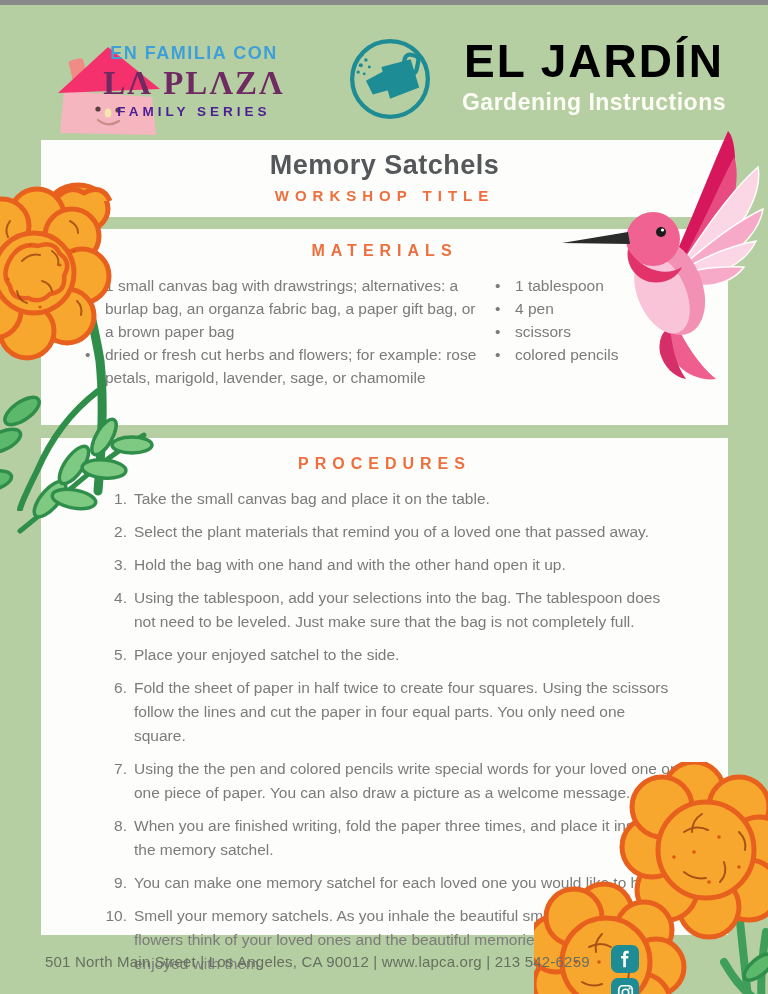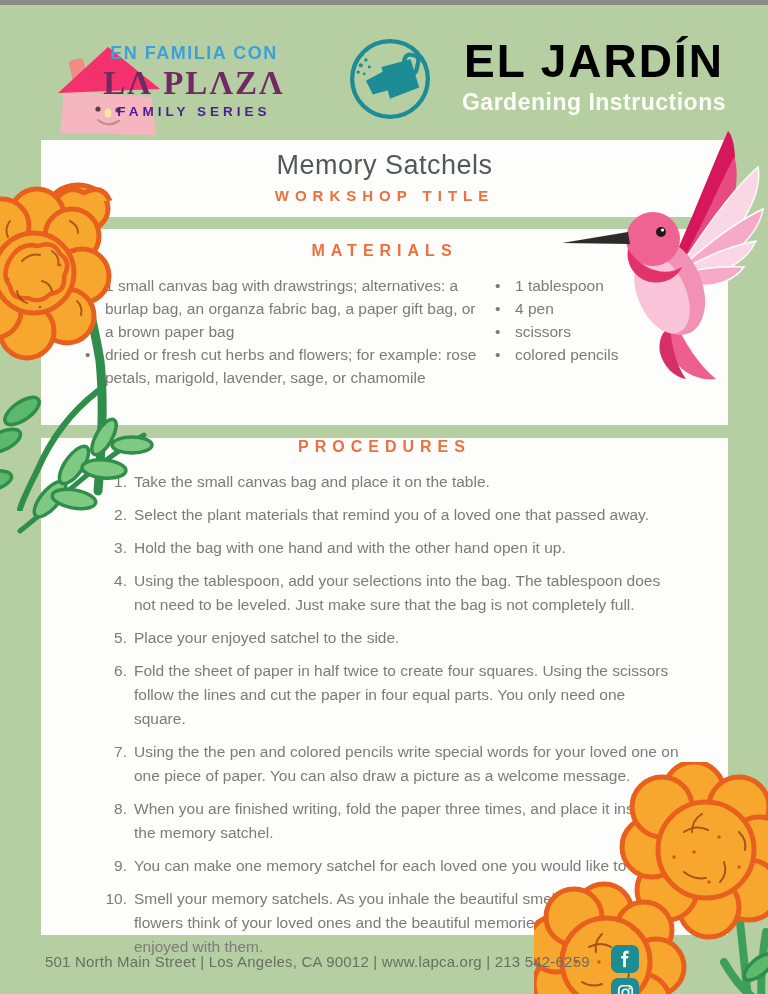--- a/index.html
+++ b/index.html
@@ -18,37 +18,37 @@
   .brand-line1 { color:#3f9fd9; font-weight:bold; font-size:18px; letter-spacing:1.5px; }
   .brand-logo  { color:#6f2a62; font-family:"Liberation Serif", serif; font-weight:600; font-size:33px; letter-spacing:2px; line-height:38px; }
   .brand-line2 { color:#4c1d95; font-weight:bold; font-size:13.5px; letter-spacing:4px; margin-top:2px; }
   .can-badge { position:absolute; left:347px; top:31px; }
   .program-block { position:absolute; right:24px; top:30px; width:300px; text-align:center; }
   .program-title { color:#000000; font-weight:bold; font-size:46px; letter-spacing:2px; line-height:52px; }
   .program-sub   { color:#fdfdf6; font-weight:bold; font-size:23px; letter-spacing:0.5px; margin-top:2px; }
 
   
   .title-box { top:135px; height:77px; text-align:center; padding-top:10px; }
-  .workshop-name { color:#55585a; font-size:27px; font-weight:400; letter-spacing:0.5px; }
+  .workshop-name { color:#55585a; font-size:27px; font-weight:700; letter-spacing:0.5px; }
   .workshop-label { color:#ee6f3d; font-size:15px; font-weight:bold; letter-spacing:6px; margin-top:6px; }
 
   
   .section-heading { text-align:center; color:#ee6f3d; font-size:16px; font-weight:bold; letter-spacing:6px; }
 
   
   .materials-box { top:224px; height:196px; padding-top:13px; }
   .materials-cols { position:relative; margin-top:14px; }
   .mat-col { position:absolute; top:0; color:#7b7b7b; font-size:15.5px; line-height:23px; list-style:none; }
   .mat-col-left  { left:42px; width:395px; }
   .mat-col-right { left:452px; width:240px; }
   .mat-col li { position:relative; padding-left:22px; }
   .mat-col li::before { content:"•"; position:absolute; left:2px; top:0; color:#7b7b7b; }
 
   
-  .procedures-box { top:433px; height:497px; padding-top:0; }
+  .procedures-box { top:433px; height:497px; padding-top:17px; }
   .steps { margin-top:14px; list-style:none; counter-reset:step; color:#7b7b7b; font-size:15.5px; line-height:24px; }
   .steps li { position:relative; counter-increment:step; padding-left:93px; padding-right:48px; margin-bottom:9px; }
   .steps li::before { content:counter(step) "."; position:absolute; left:50px; width:36px; text-align:right; top:0; }
 
   
   .footer-contact { position:absolute; left:45px; top:948px; color:#677060; font-size:15px; letter-spacing:0.2px; z-index:6; }
   .social-row { position:absolute; left:527px; top:940px; display:flex; align-items:flex-end; gap:5px; z-index:6;flex-direction:column; }
   .social-btn { width:28px; height:28px; border-radius:7px; background:#1e8c94; display:flex; align-items:center; justify-content:center; border:none; cursor:pointer; }
   .social-handle { color:#fdfdf6; font-size:16px; margin-left:7px; letter-spacing:0.5px; }
 

